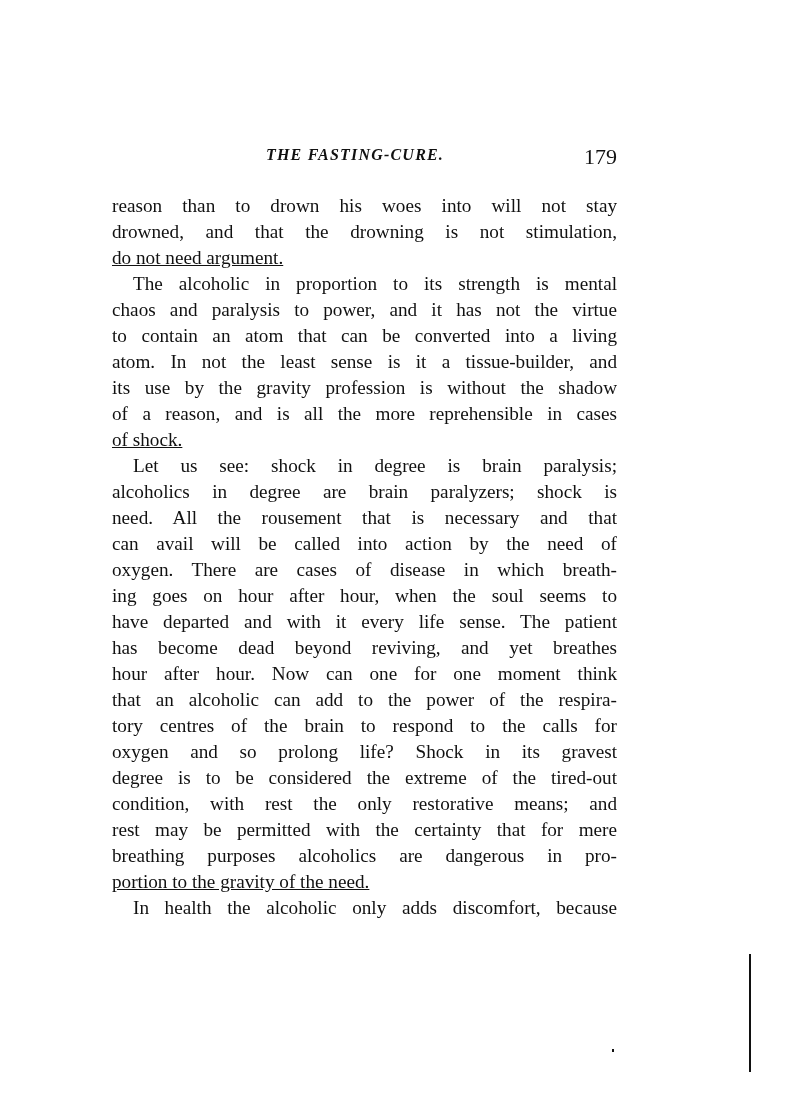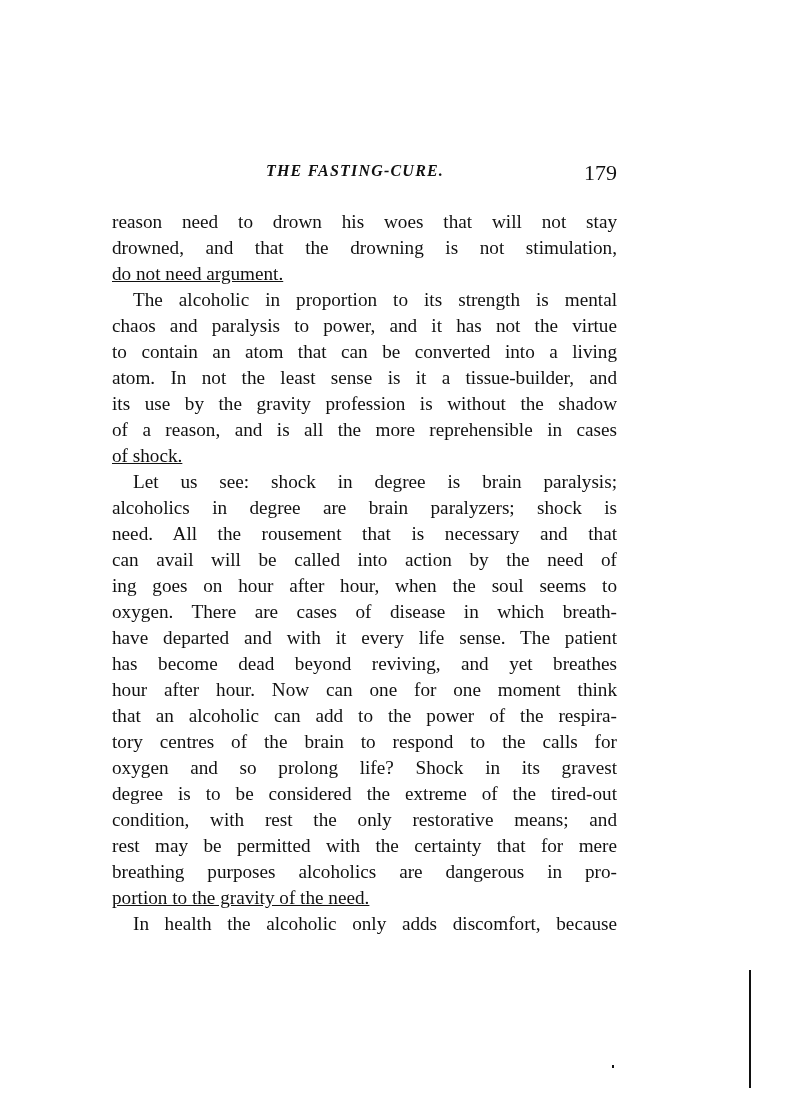--- a/index.html
+++ b/index.html
@@ -1,18 +1,18 @@
 <!DOCTYPE html>
 <html><head>
 <meta charset="utf-8">
 <style>
   html, body { margin: 0; padding: 0; background: #ffffff; }
   body { width: 790px; height: 1115px; position: relative; overflow: hidden;
          font-family: "Liberation Serif", "DejaVu Serif", serif; color: #111; }
-  .page { position: absolute; left: 0; top: 16px; width: 790px; height: 1086px; }
+  .page { position: absolute; left: 0; top: 0; width: 790px; height: 1086px; }
   .running-head { position: absolute; top: 146px; left: 112px; width: 505px; height: 24px; }
   .running-title { position: absolute; left: 154px; top: 0; font-style: italic; font-size: 16px;
                    letter-spacing: 1.2px; font-weight: bold; }
   .page-number { position: absolute; right: 0; top: -2px; font-size: 22px; }
   .body-text { position: absolute; top: 193px; left: 112px; width: 505px; }
   .line { height: 26px; line-height: 26px; font-size: 19.2px; white-space: nowrap;
           text-align: justify; text-align-last: justify; }
   .line.last { text-align-last: left; text-decoration: underline; }
   .line.indent { padding-left: 21px; }
   .rule { position: absolute; left: 749px; top: 954px; width: 1.5px; height: 118px; background: #111; }
@@ -21,36 +21,36 @@
 </head>
 <body>
 
 <div class="page">
   <div class="running-head">
     <span class="running-title">THE FASTING-CURE.</span>
     <span class="page-number">179</span>
   </div>
 
   <div class="body-text" id="body-text">
-      <div class="line">reason need to drown his woes that will not stay</div>
+      <div class="line">reason than to drown his woes into will not stay</div>
       <div class="line">drowned, and that the drowning is not stimulation,</div>
       <div class="line last">do not need argument.</div>
       <div class="line indent">The alcoholic in proportion to its strength is mental</div>
       <div class="line">chaos and paralysis to power, and it has not the virtue</div>
       <div class="line">to contain an atom that can be converted into a living</div>
       <div class="line">atom.  In not the least sense is it a tissue-builder, and</div>
       <div class="line">its use by the gravity profession is without the shadow</div>
       <div class="line">of a reason, and is all the more reprehensible in cases</div>
       <div class="line last">of shock.</div>
       <div class="line indent">Let us see: shock in degree is brain paralysis;</div>
       <div class="line">alcoholics in degree are brain paralyzers; shock is</div>
       <div class="line">need.  All the rousement that is necessary and that</div>
       <div class="line">can avail will be called into action by the need of</div>
+      <div class="line">oxygen.  There are cases of disease in which breath-</div>
       <div class="line">ing goes on hour after hour, when the soul seems to</div>
-      <div class="line">oxygen.  There are cases of disease in which breath-</div>
       <div class="line">have departed and with it every life sense.  The patient</div>
       <div class="line">has become dead beyond reviving, and yet breathes</div>
       <div class="line">hour after hour.  Now can one for one moment think</div>
       <div class="line">that an alcoholic can add to the power of the respira-</div>
       <div class="line">tory centres of the brain to respond to the calls for</div>
       <div class="line">oxygen and so prolong life?  Shock in its gravest</div>
       <div class="line">degree is to be considered the extreme of the tired-out</div>
       <div class="line">condition, with rest the only restorative means; and</div>
       <div class="line">rest may be permitted with the certainty that for mere</div>
       <div class="line">breathing purposes alcoholics are dangerous in pro-</div>

